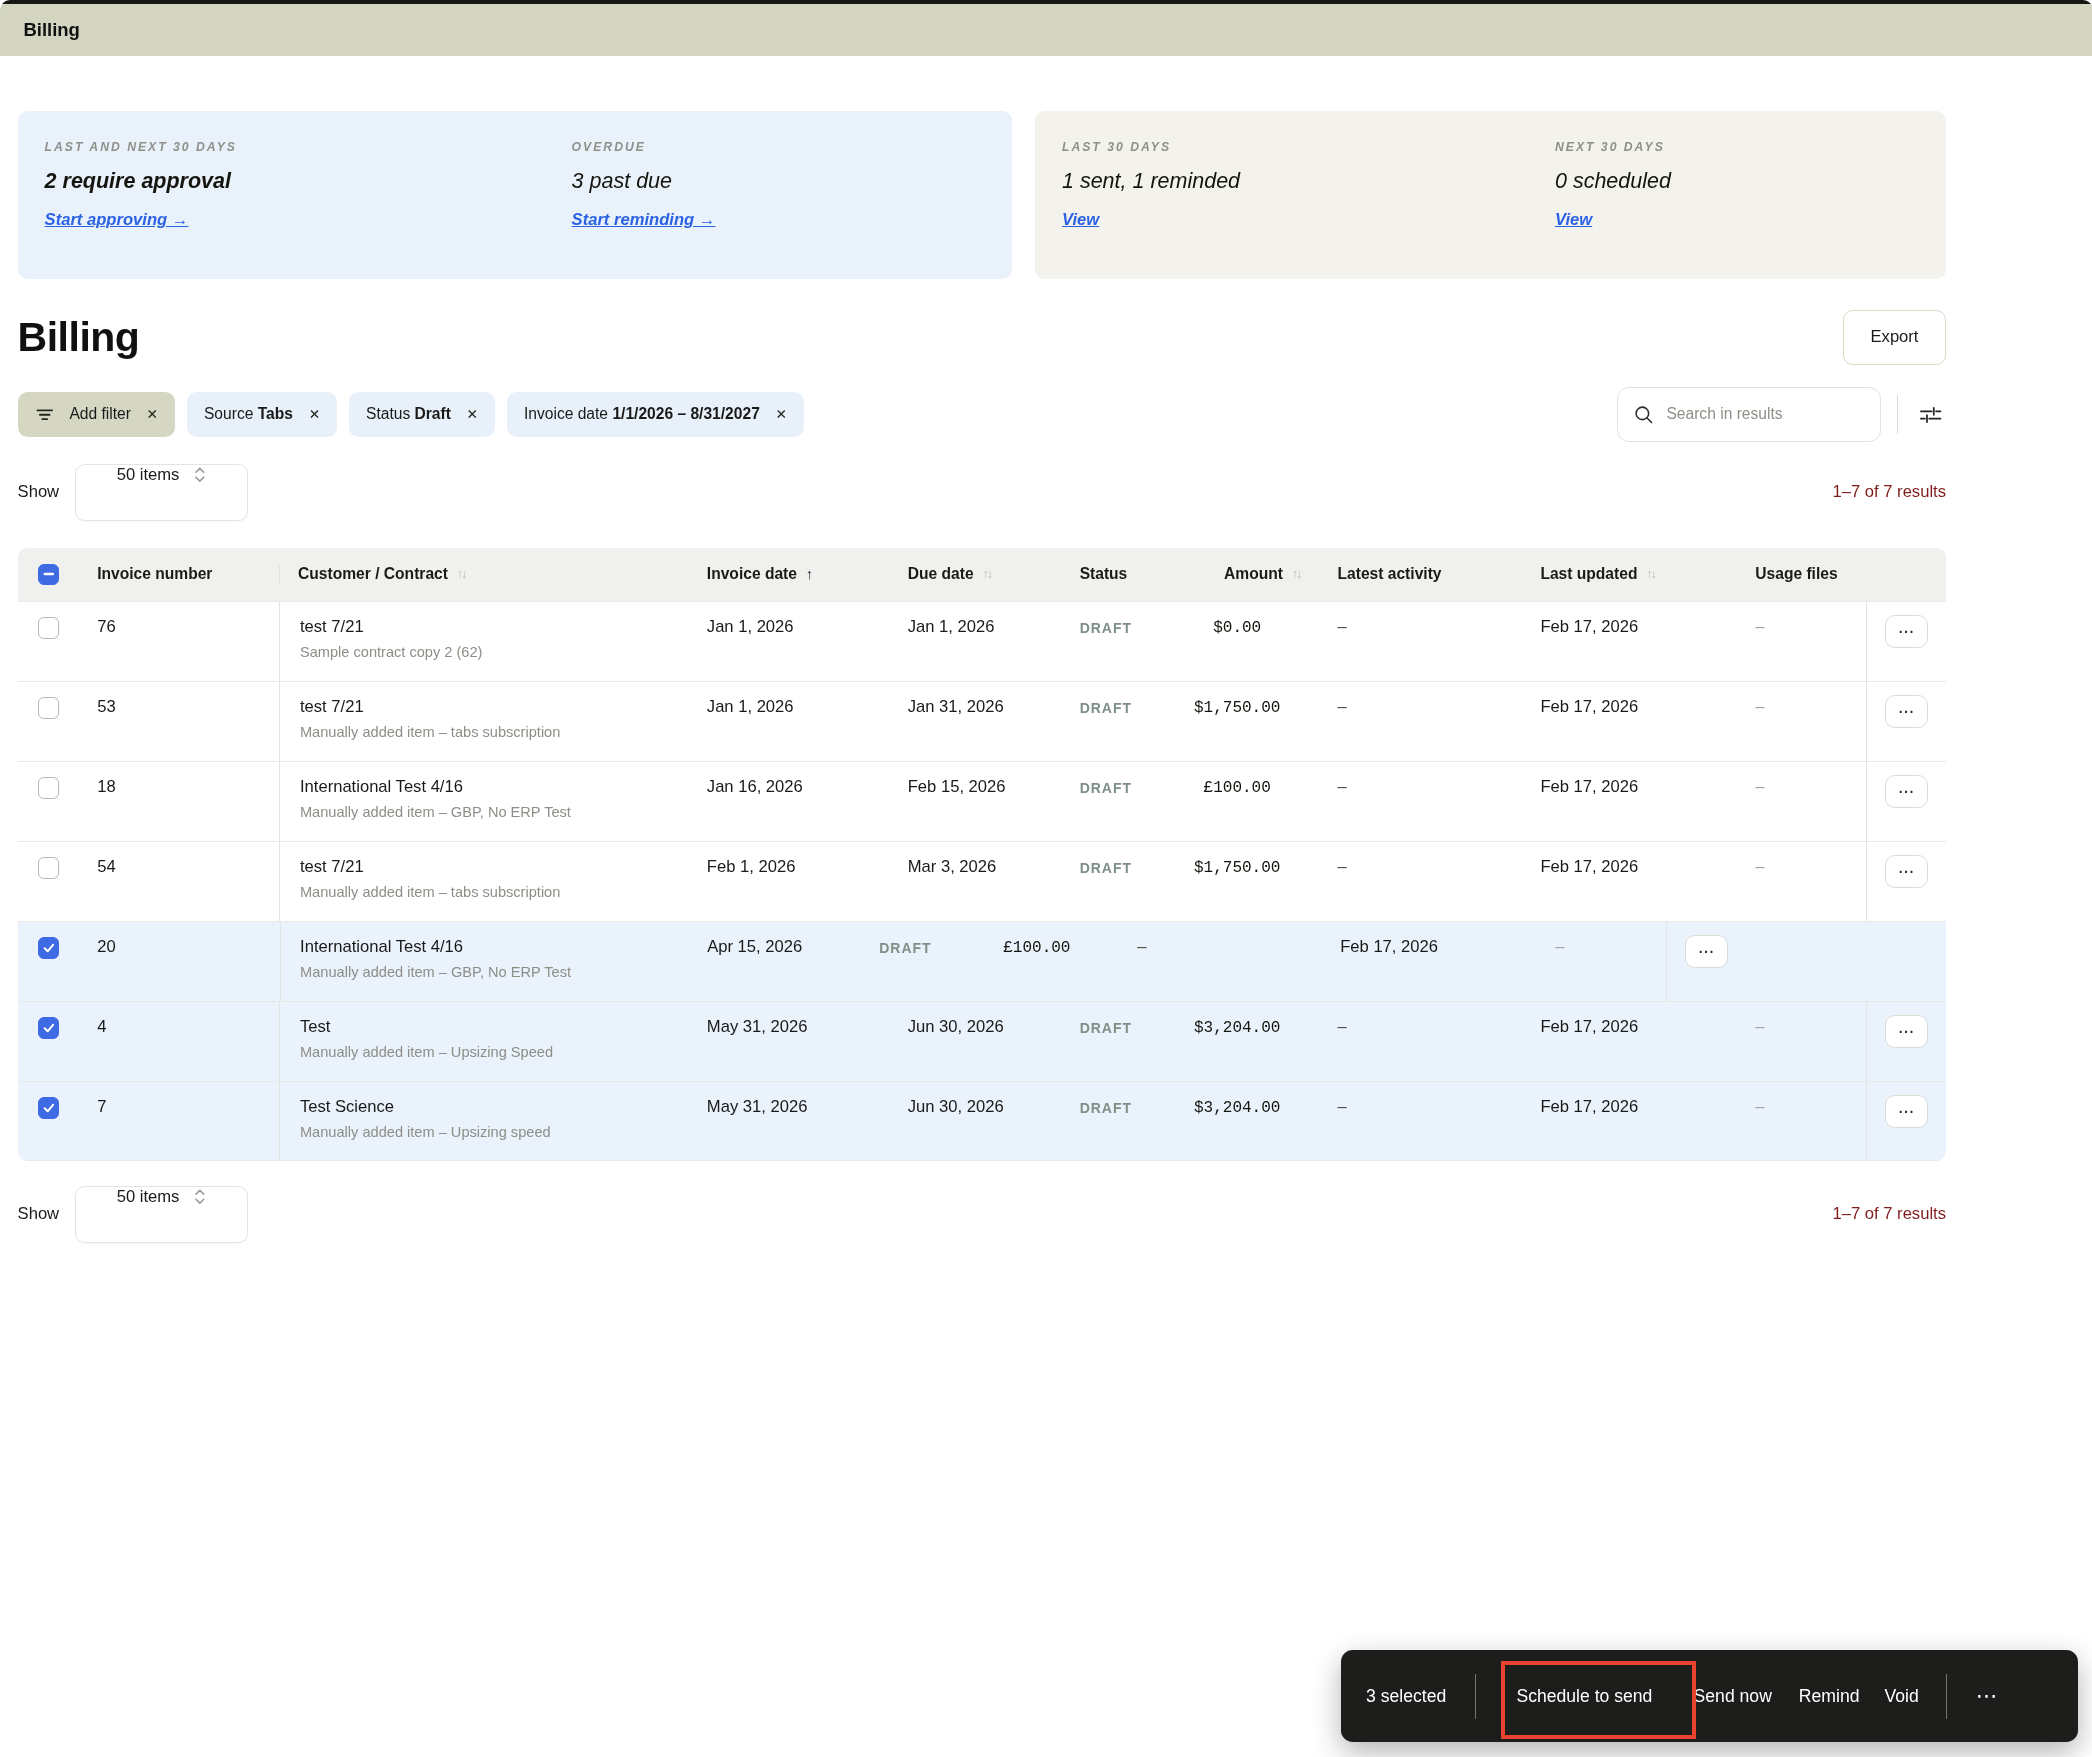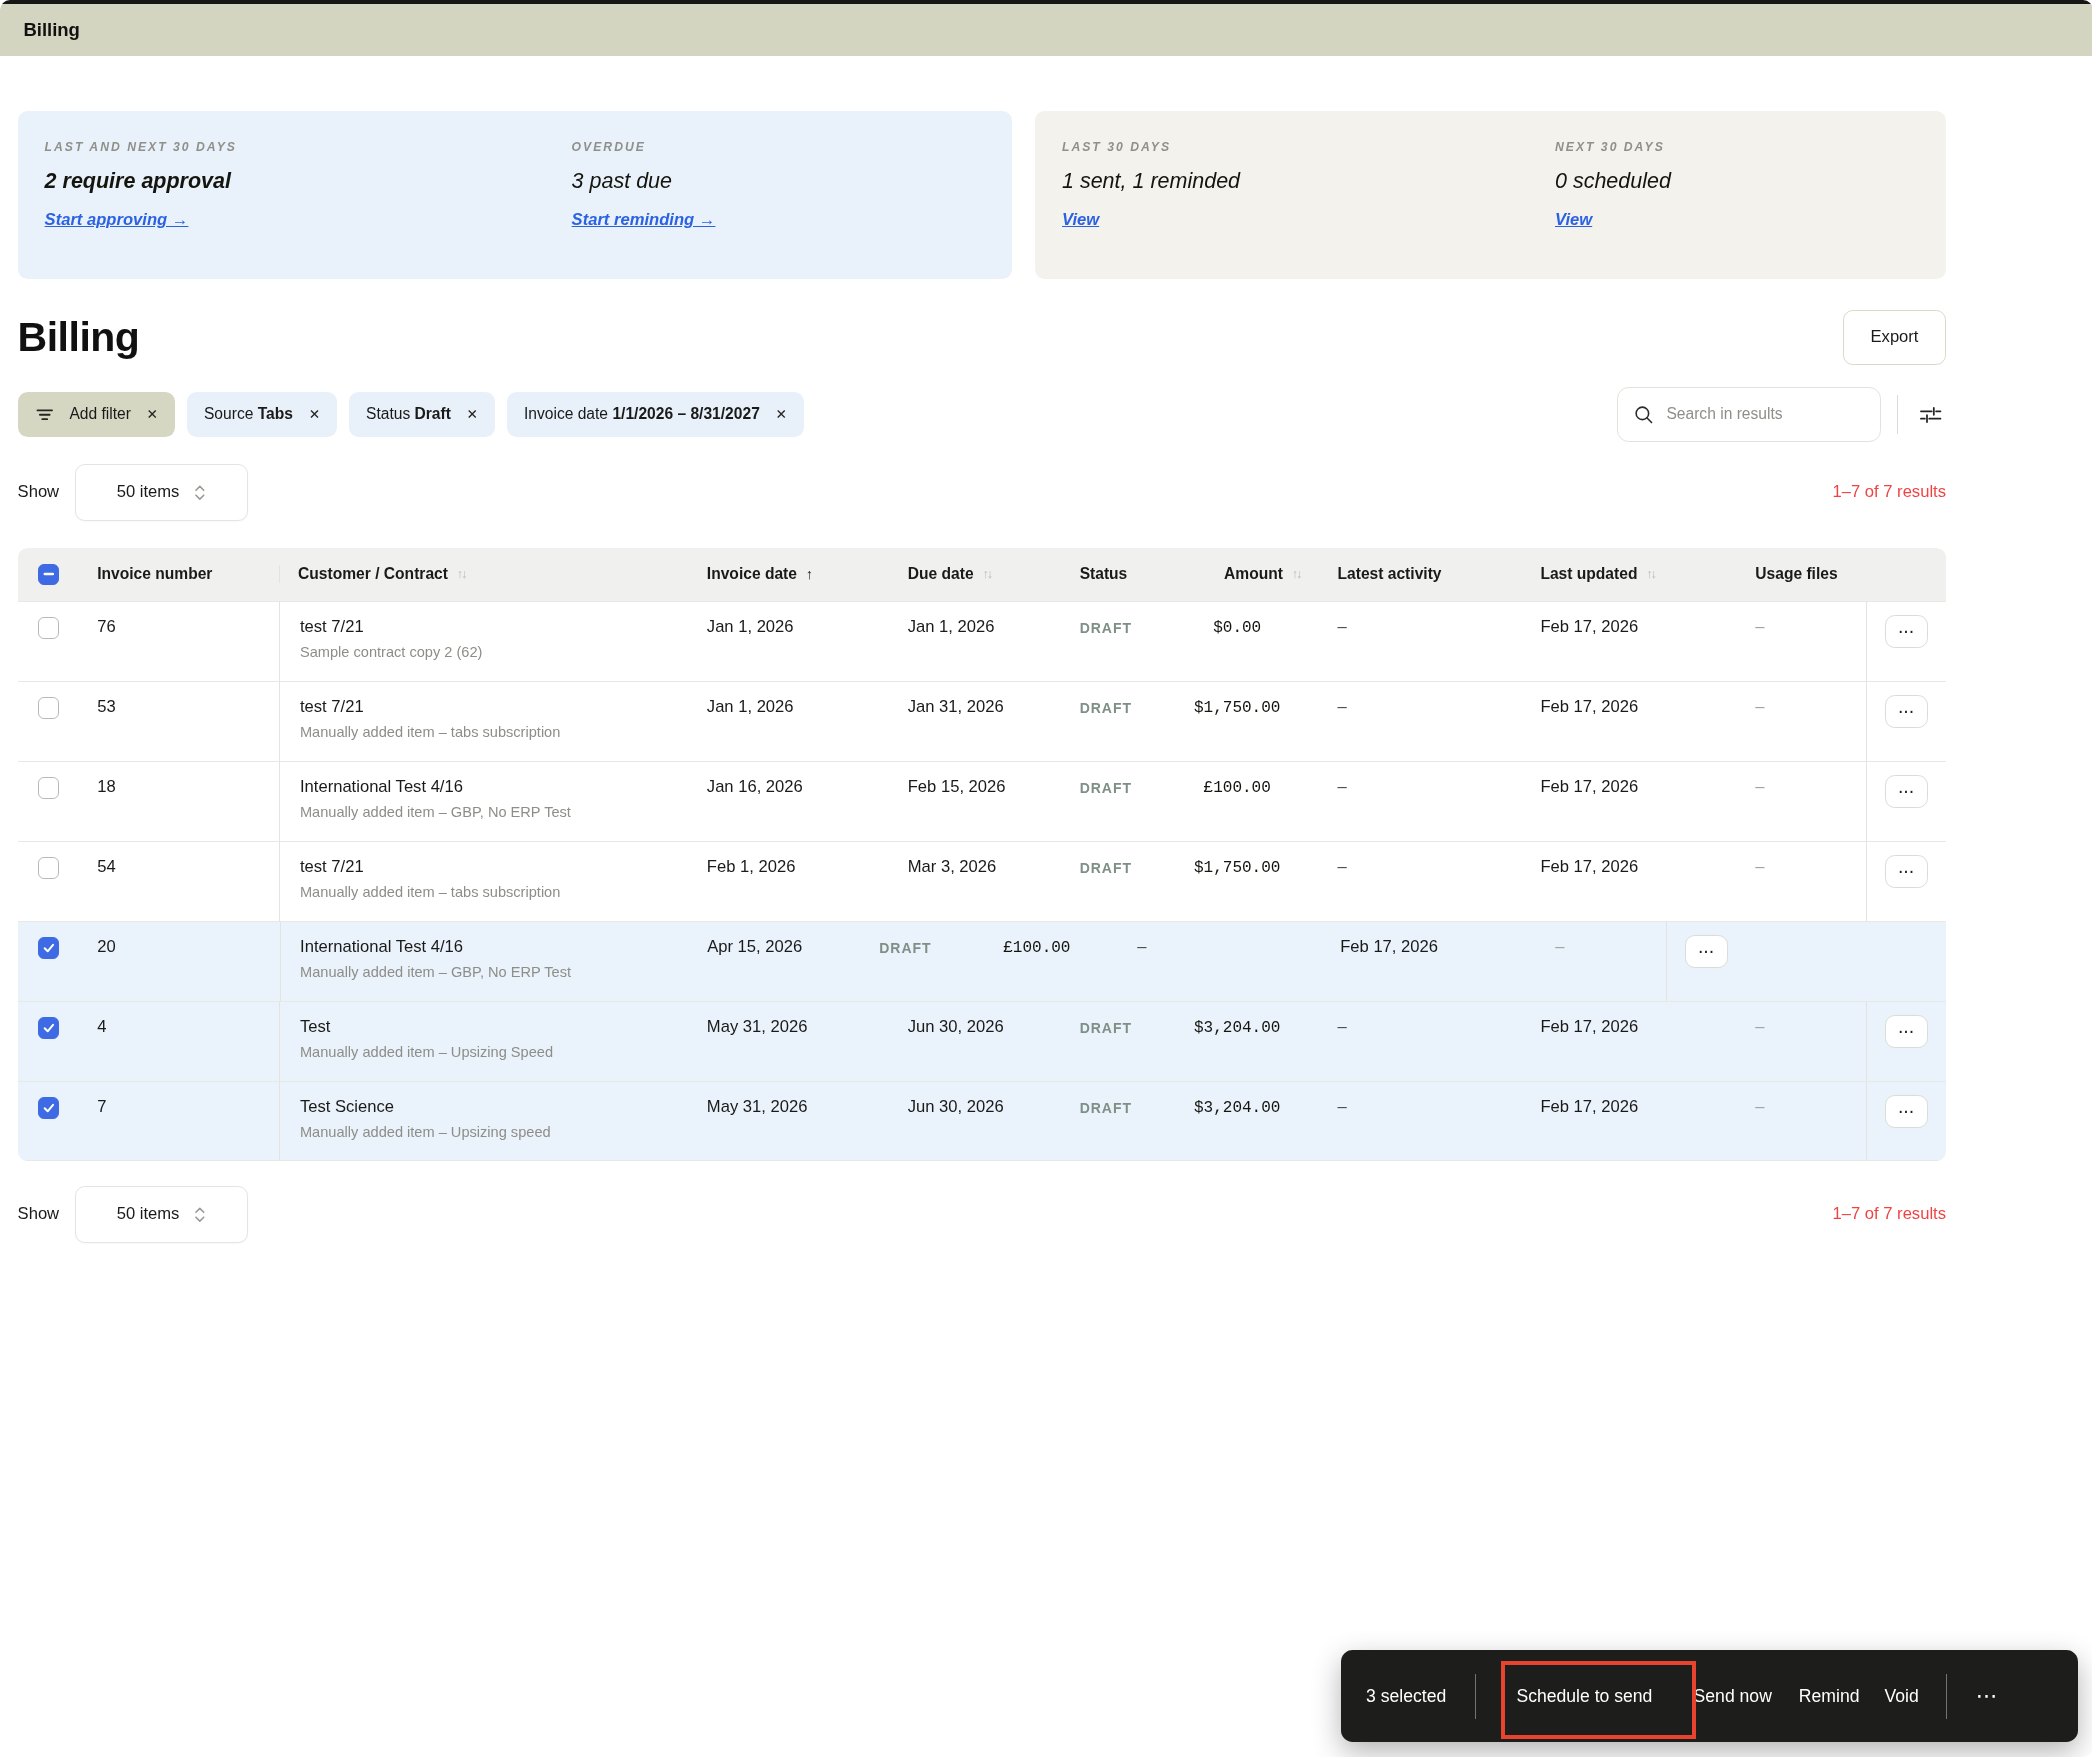--- a/index.html
+++ b/index.html
@@ -46,23 +46,23 @@
                       color:#1a1a18; background:transparent; }
   .search-box input::placeholder { color:#8f8f88; }
   .vdiv { width:1px; height:39px; background:#dddbd3; margin:0 16.6px; }
   .icon-btn { background:none; border:none; cursor:pointer; display:flex; align-items:center; padding:3.9px; }
 
   
   .show-row { display:flex; align-items:center; margin-top:21.5px; height:57px; }
   .show-row.bottom { margin-top:25px; }
   .show-label { font-size:16.6px; margin-right:15.6px; }
   .page-size { width:173px; height:57px; border:1px solid #e4e4e0; border-radius:9.8px; background:#fff;
-               display:flex; align-items:center; justify-content:center; gap:14.6px; font-size:16.6px; cursor:pointer;
+               display:flex; align-items:flex-start; justify-content:center; gap:14.6px; font-size:16.6px; cursor:pointer;
                box-shadow:0 1px 2px rgba(0,0,0,0.03); }
-  .results { margin-left:auto; font-size:16.6px; color:#ef4444; }
+  .results { margin-left:auto; font-size:16.6px; color:#7f1d1d; }
 
   
   .table { margin-top:27px; width:1928px; border-radius:9.8px; overflow:hidden; }
   .thead { display:flex; height:53px; background:#f0f0ee; align-items:center; }
   .thead .cell { font-size:15.6px; font-weight:600; padding-top:0; display:flex; align-items:center; color:#1a1a18; }
   .trow { display:flex; height:80px; background:#fff; border-top:1px solid #e8e8e4; cursor:pointer; }
   .trow.selected { background:#eaf2fb; }
   .table .bb { border-bottom:1px solid #e8e8e4; }
   .cell { padding:15.6px 0 0 17.6px; font-size:16.6px; overflow:hidden; white-space:nowrap; }
   .cell.bl { border-left:1px solid #e3e3df; }

